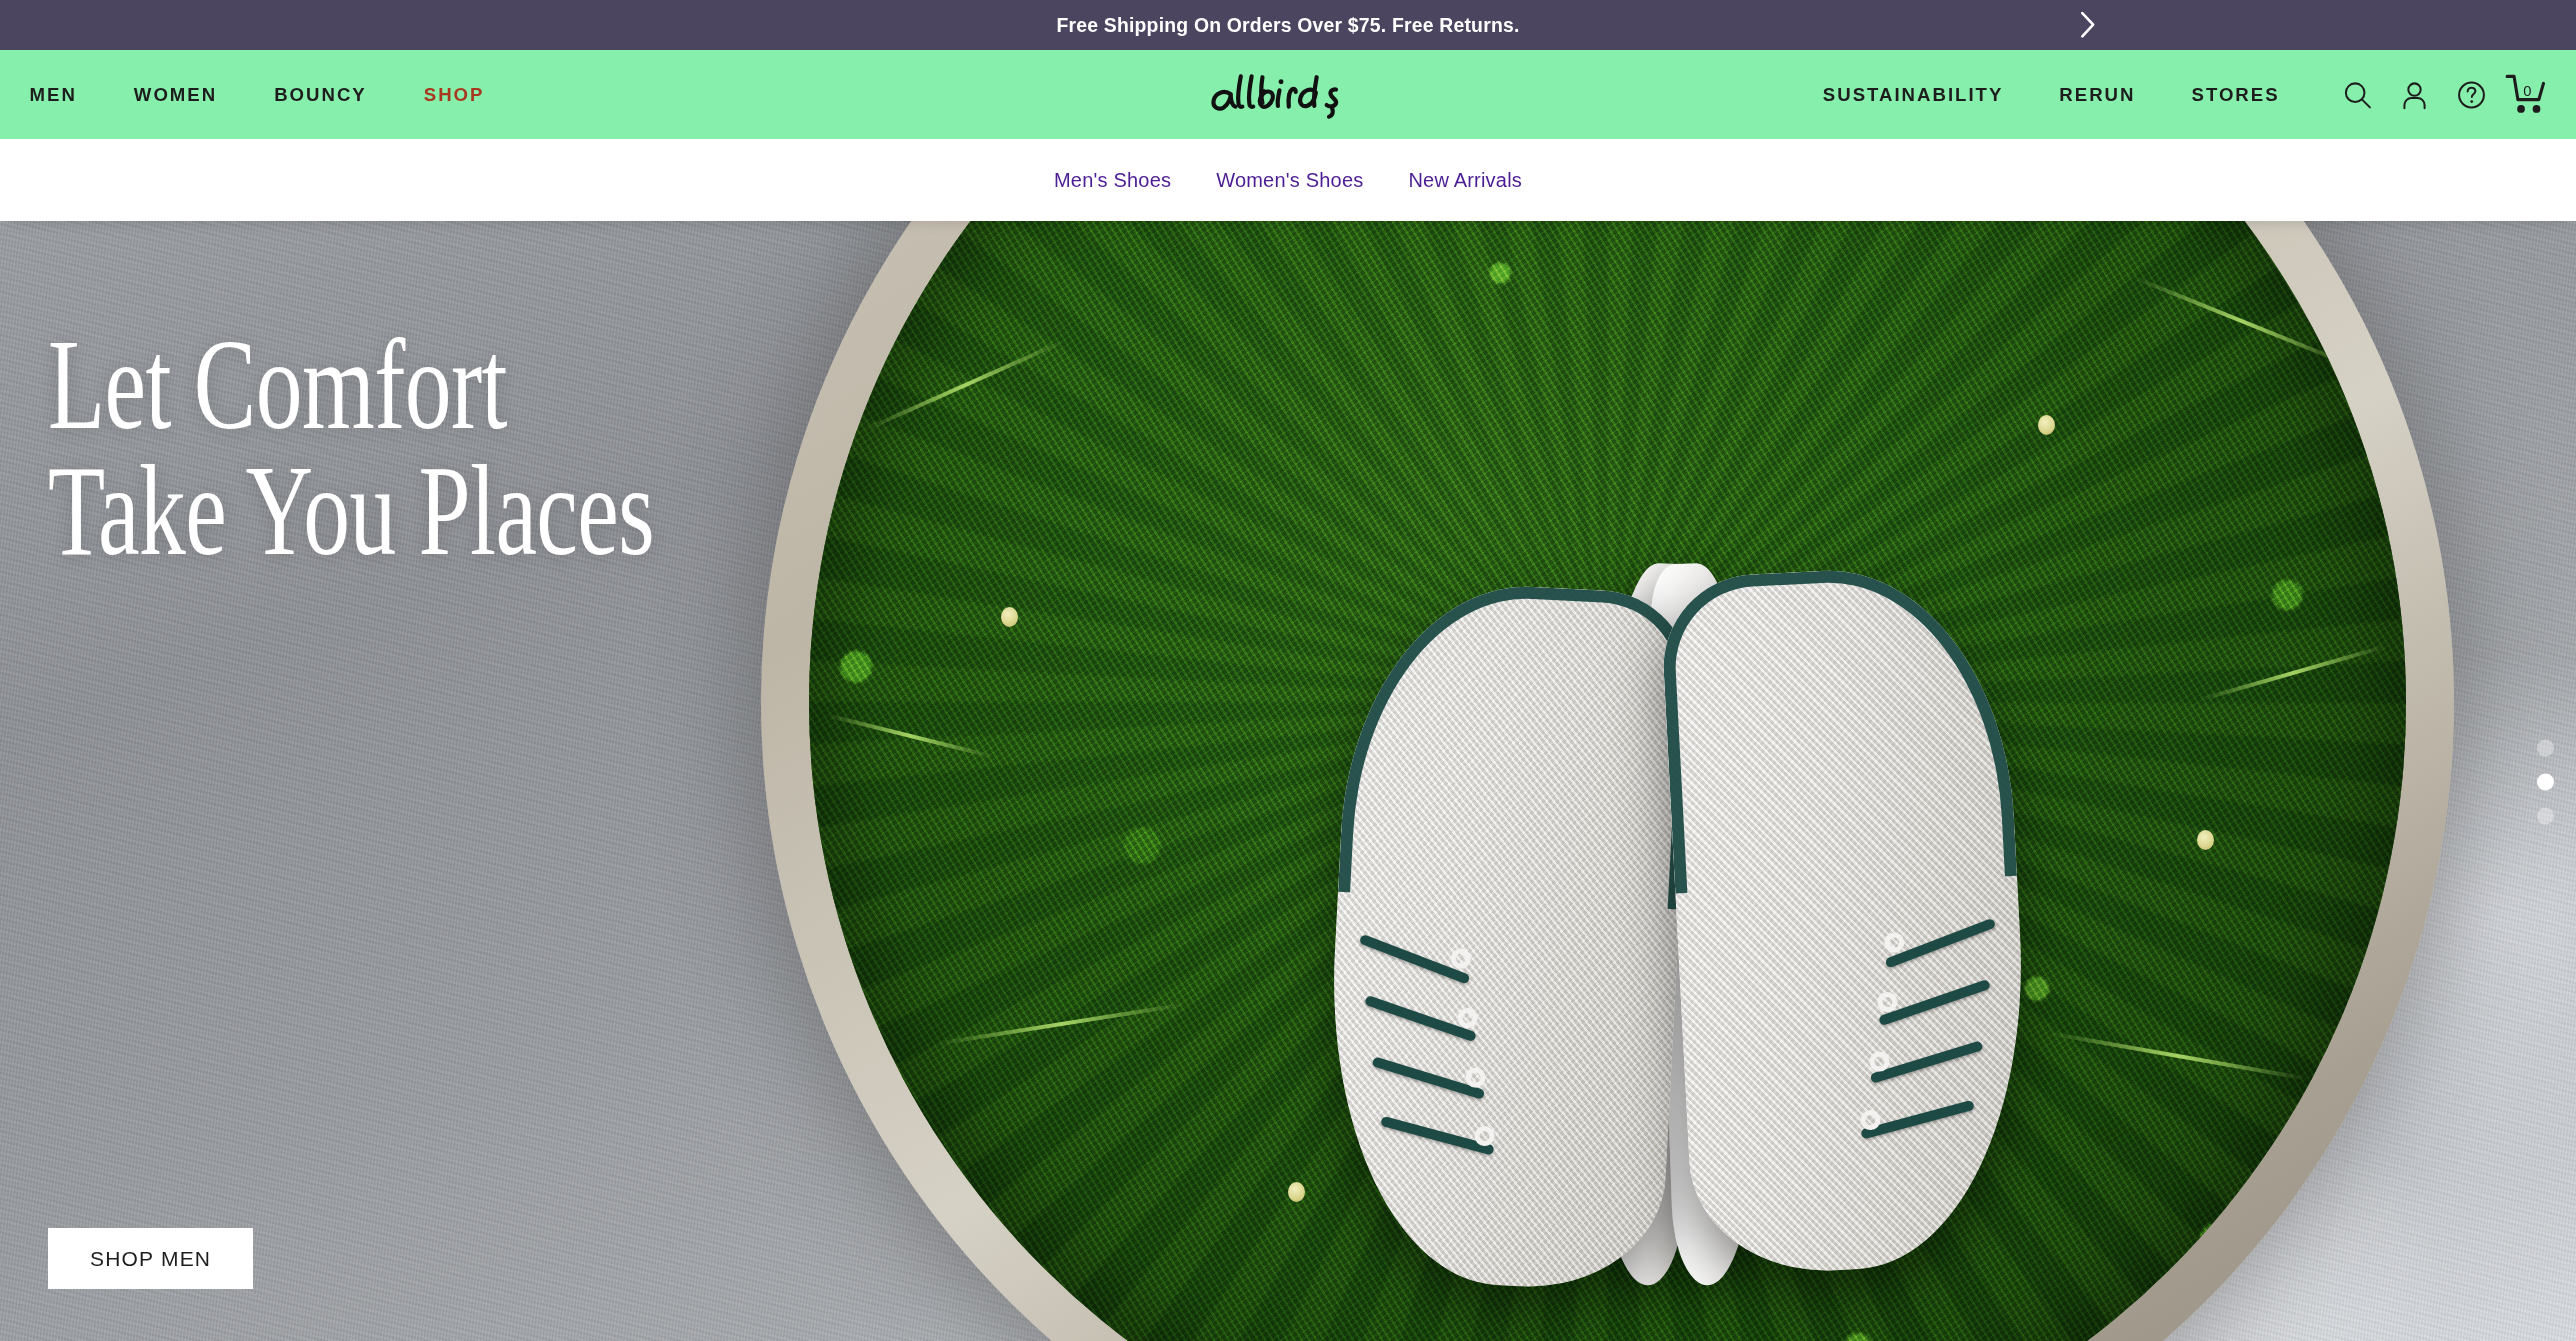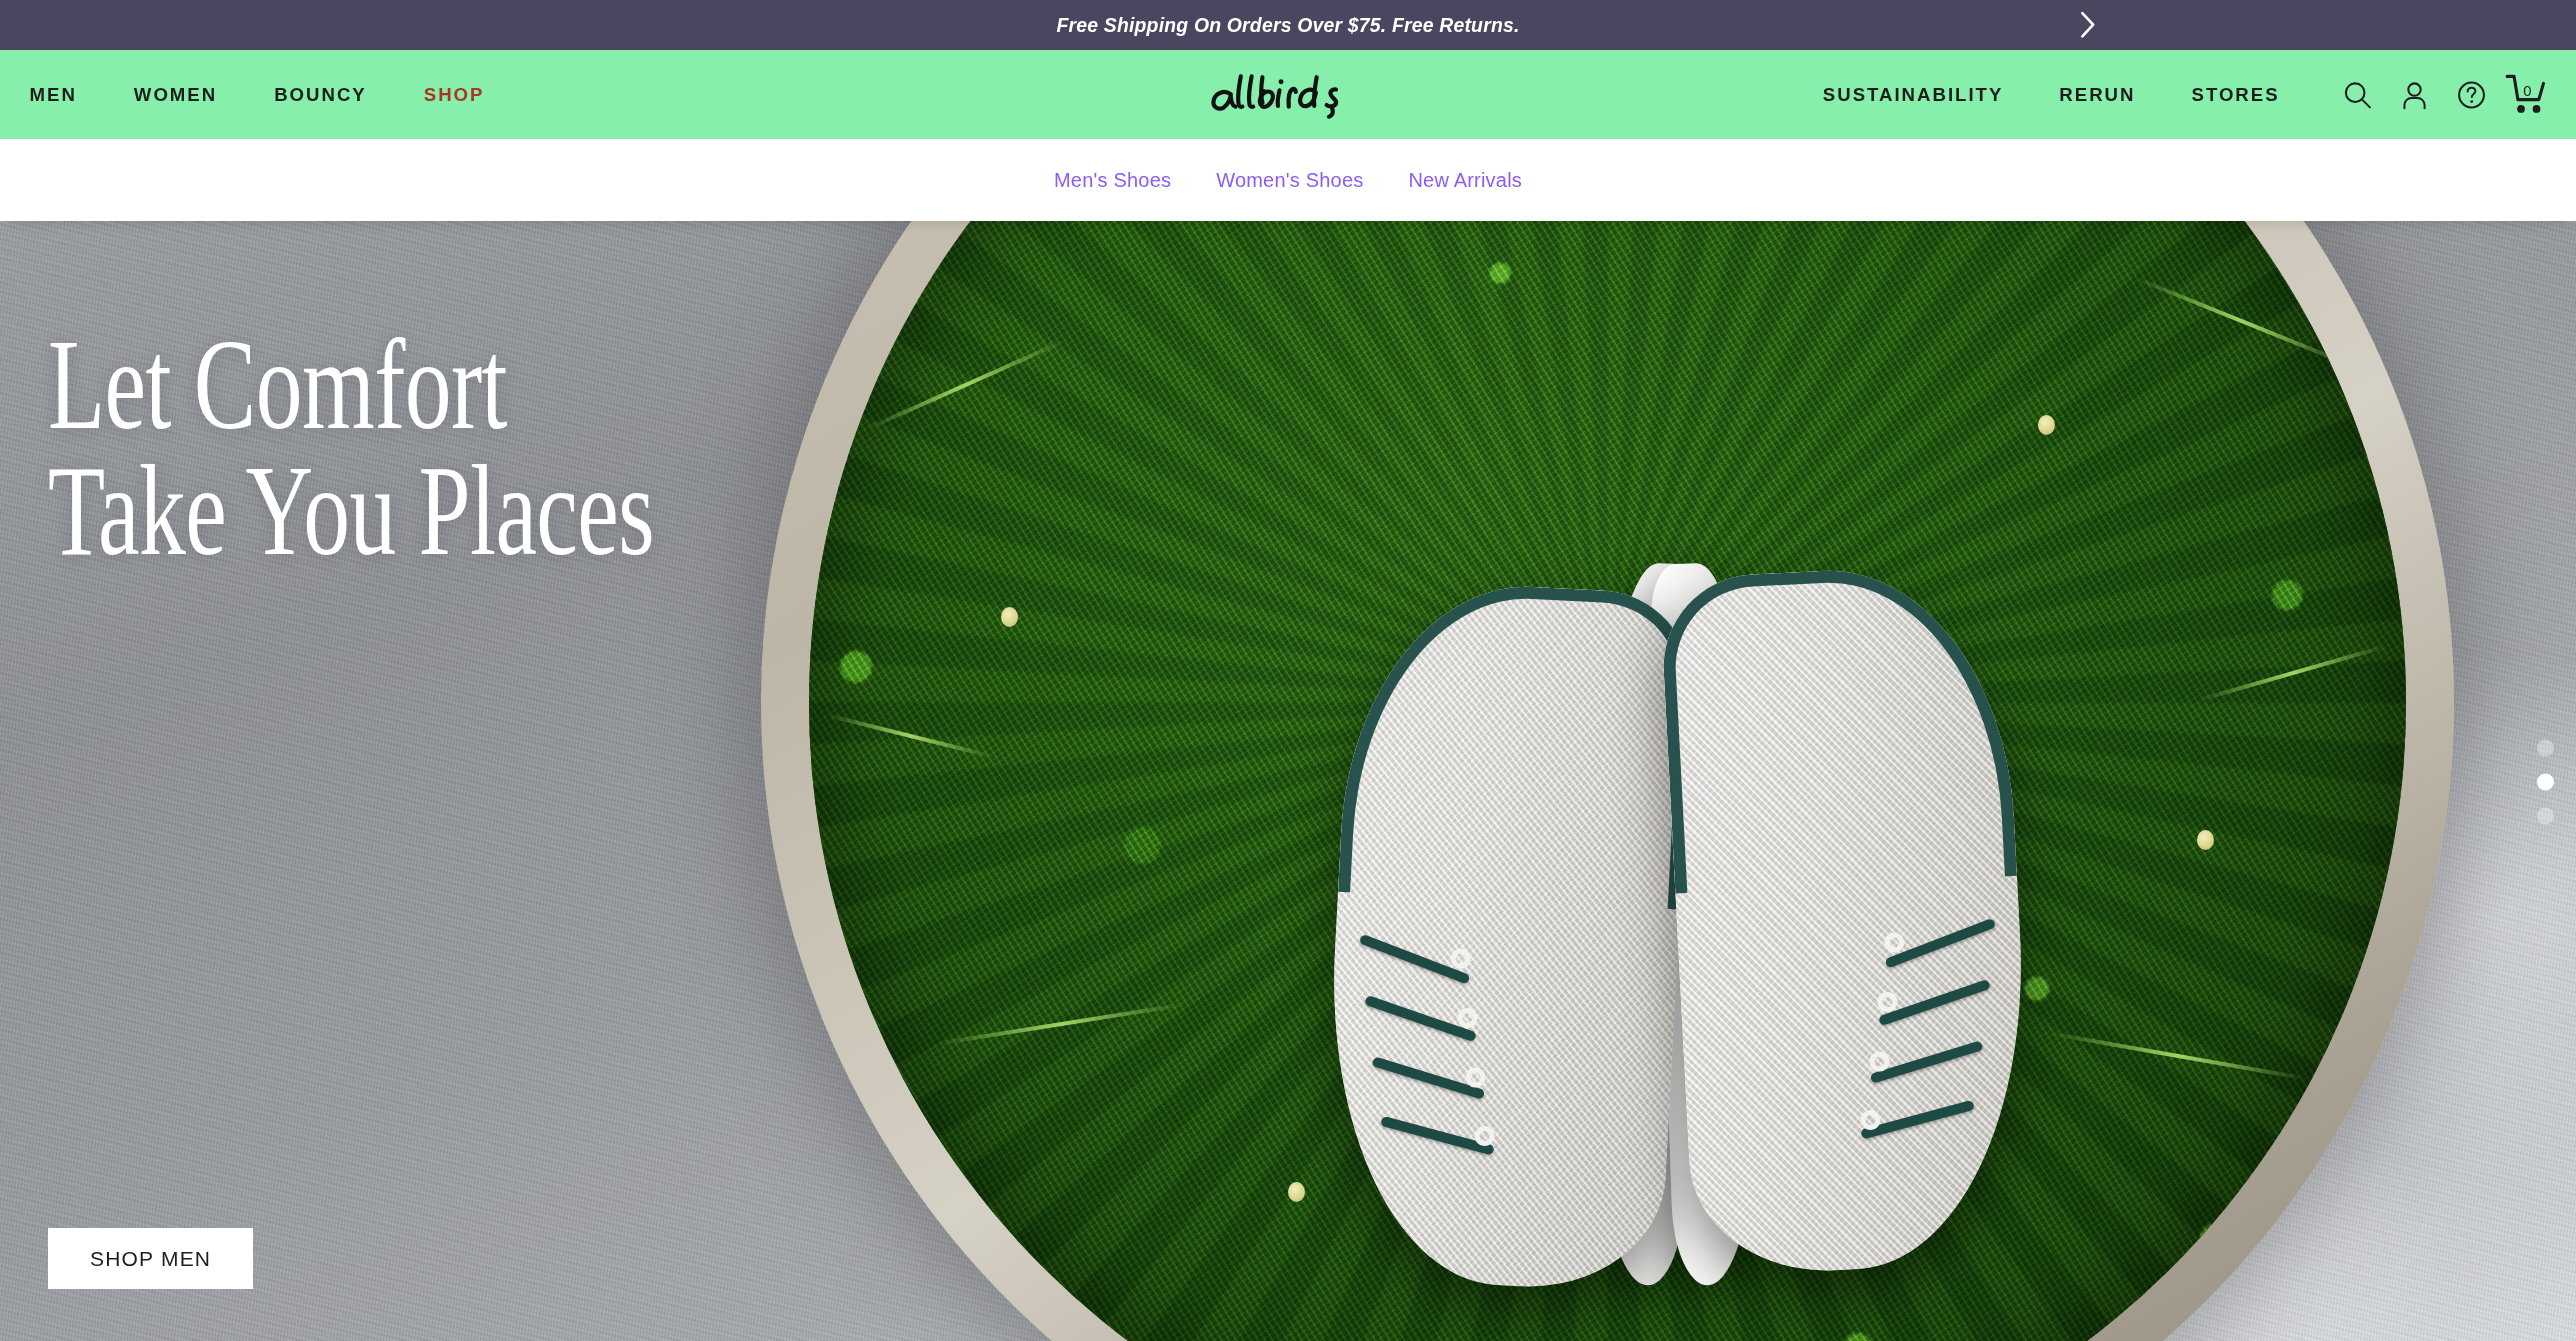--- a/index.html
+++ b/index.html
@@ -15,21 +15,20 @@
     position:relative;
     height:50px;
     background:#4b4560;
     display:flex; align-items:center; justify-content:center;
   }
   .announce-text {
     color:#ffffff;
     font-size:19.4px;
     font-weight:700;
     letter-spacing:0.2px;
-    font-style:italic;
   }
   .announce-arrow {
     position:absolute;
     right:472px; top:50%;
     transform:translateY(-50%);
     width:33px; height:33px;
     display:flex; align-items:center; justify-content:center;
     cursor:pointer;
   }
   .announce-arrow svg { display:block; }
@@ -97,21 +96,21 @@
     position:relative;
     height:82px;
     background:#fff;
     display:flex; align-items:center; justify-content:center;
     gap:45px;
     box-shadow:0 7.8px 14px -7.8px rgba(0,0,0,.16);
     z-index:4;
   }
   .subnav-link {
     font-size:20px;
-    color:#8b5cf6;
+    color:#4c1d95;
     letter-spacing:0.2px;
     text-decoration:none;
     cursor:pointer;
   }
 
   
   .hero {
     position:relative;
     height:1121px;
     overflow:hidden;

